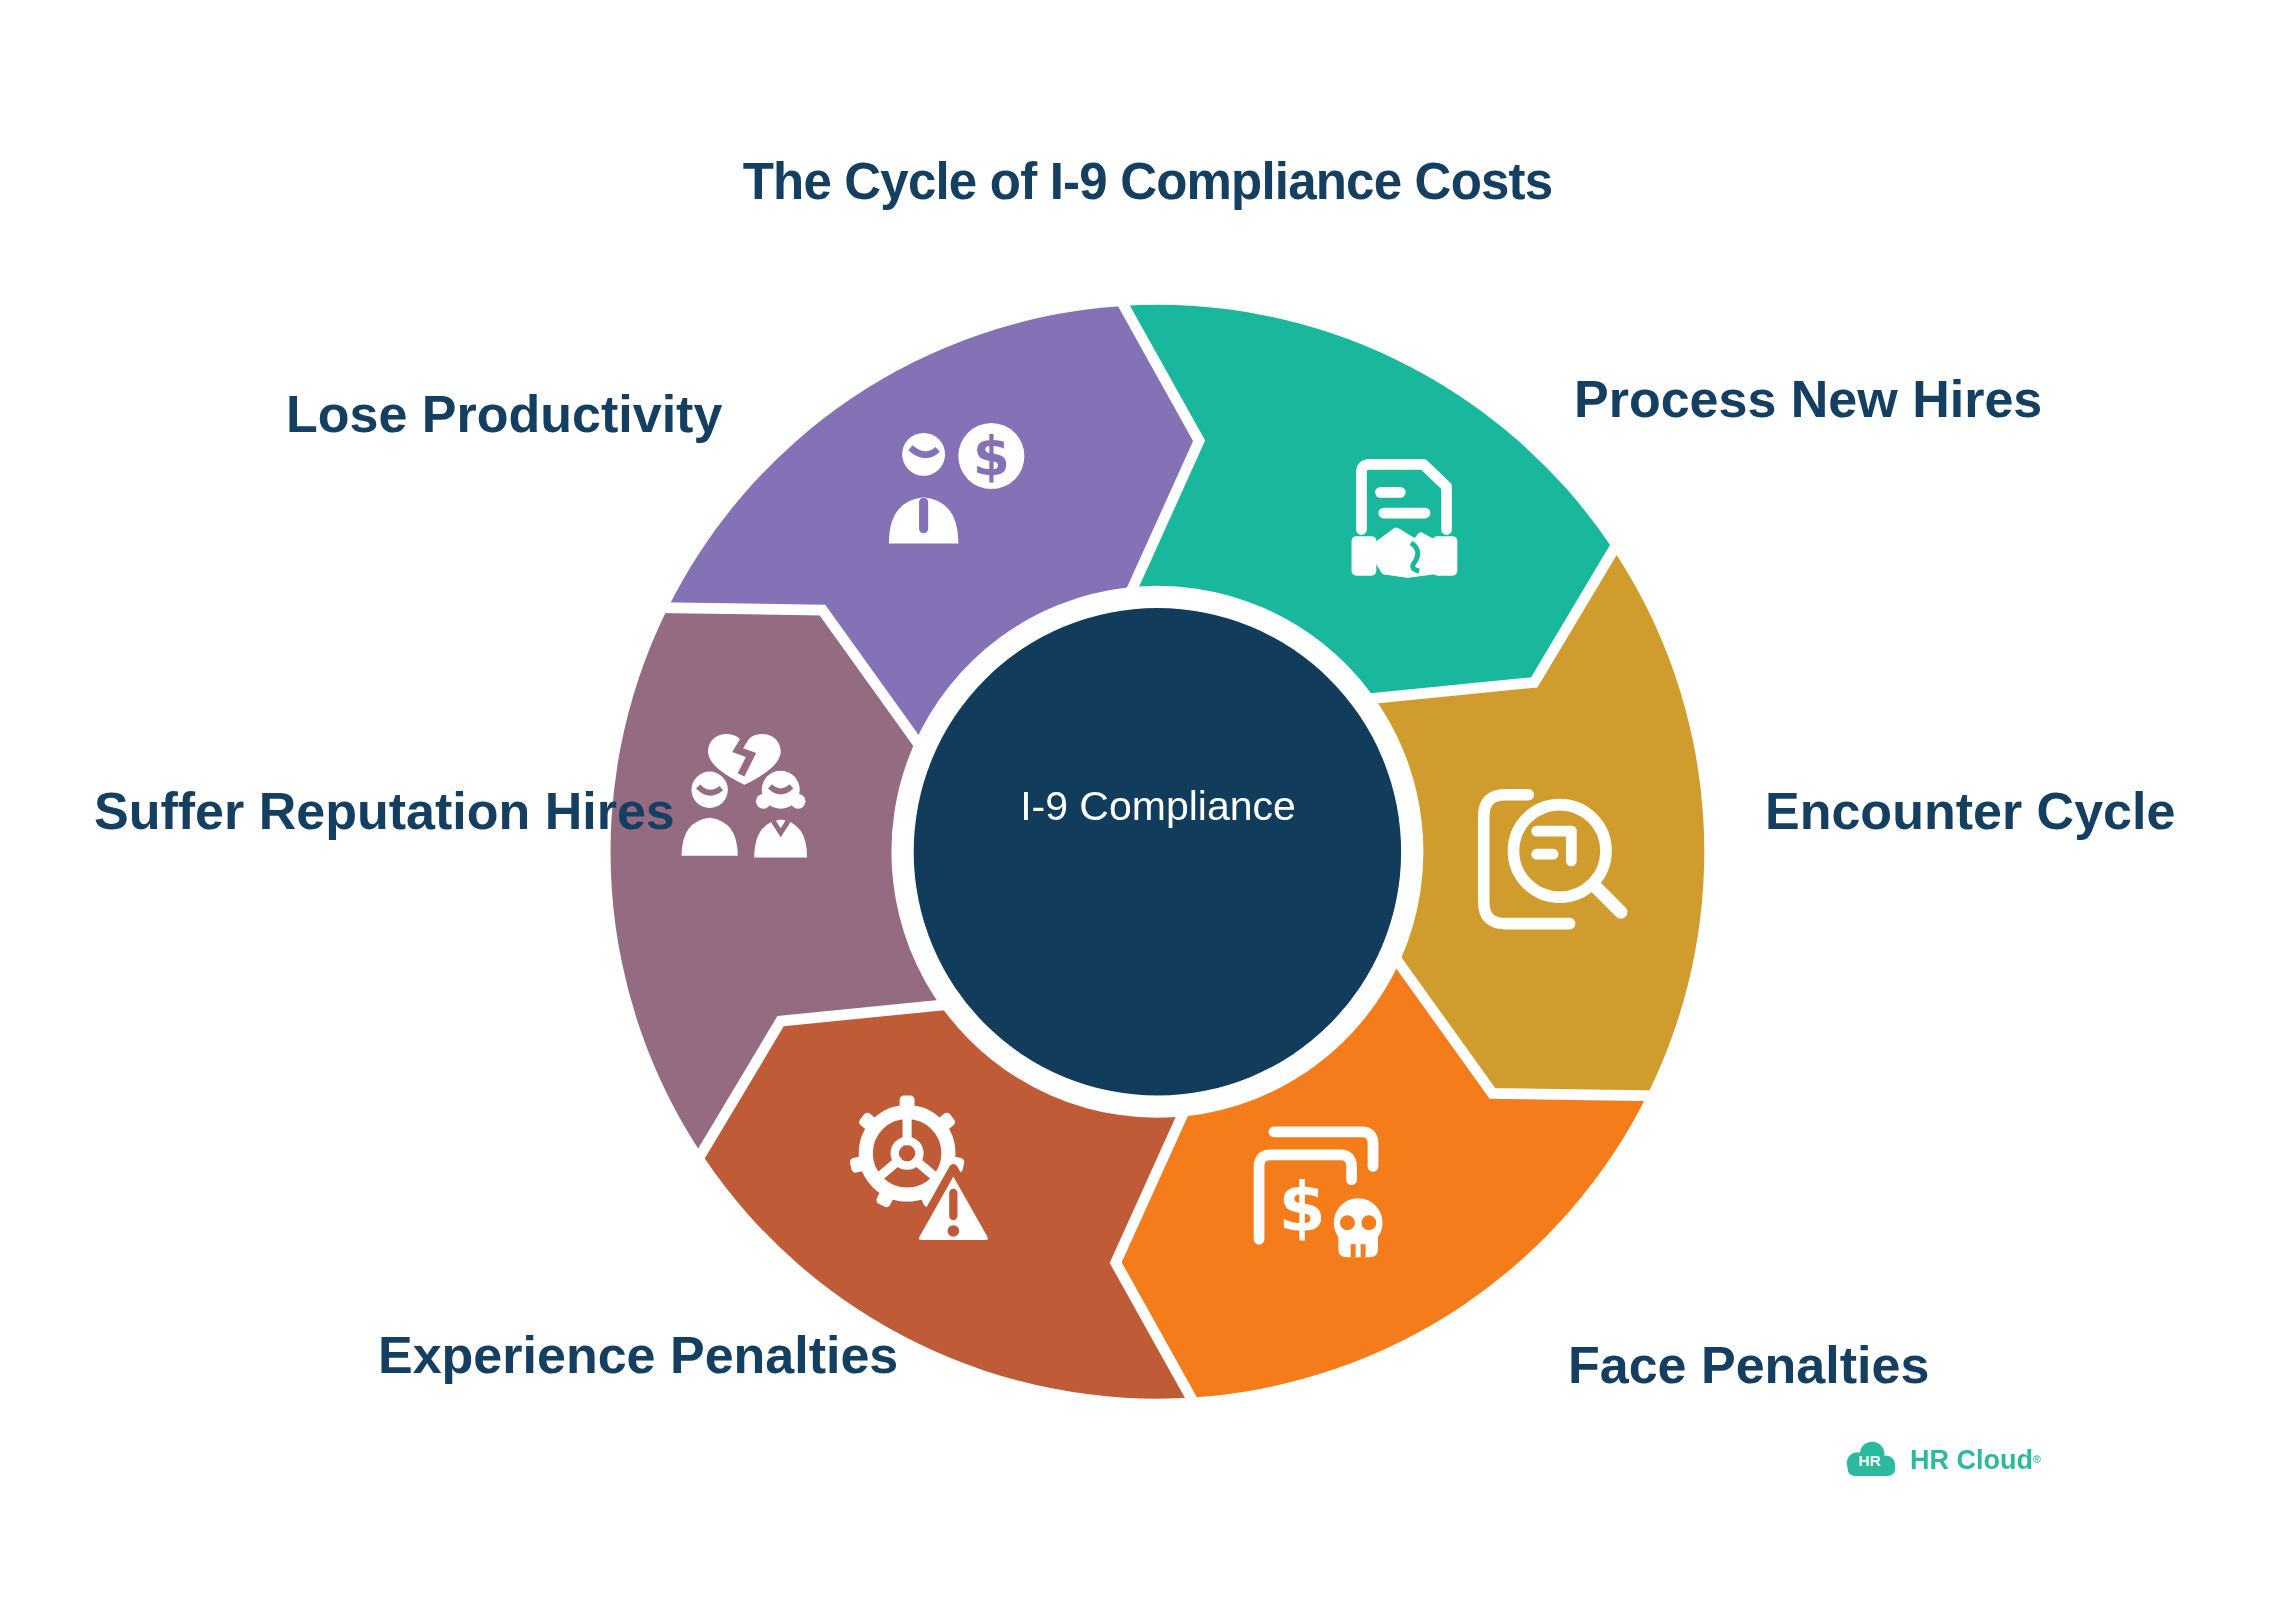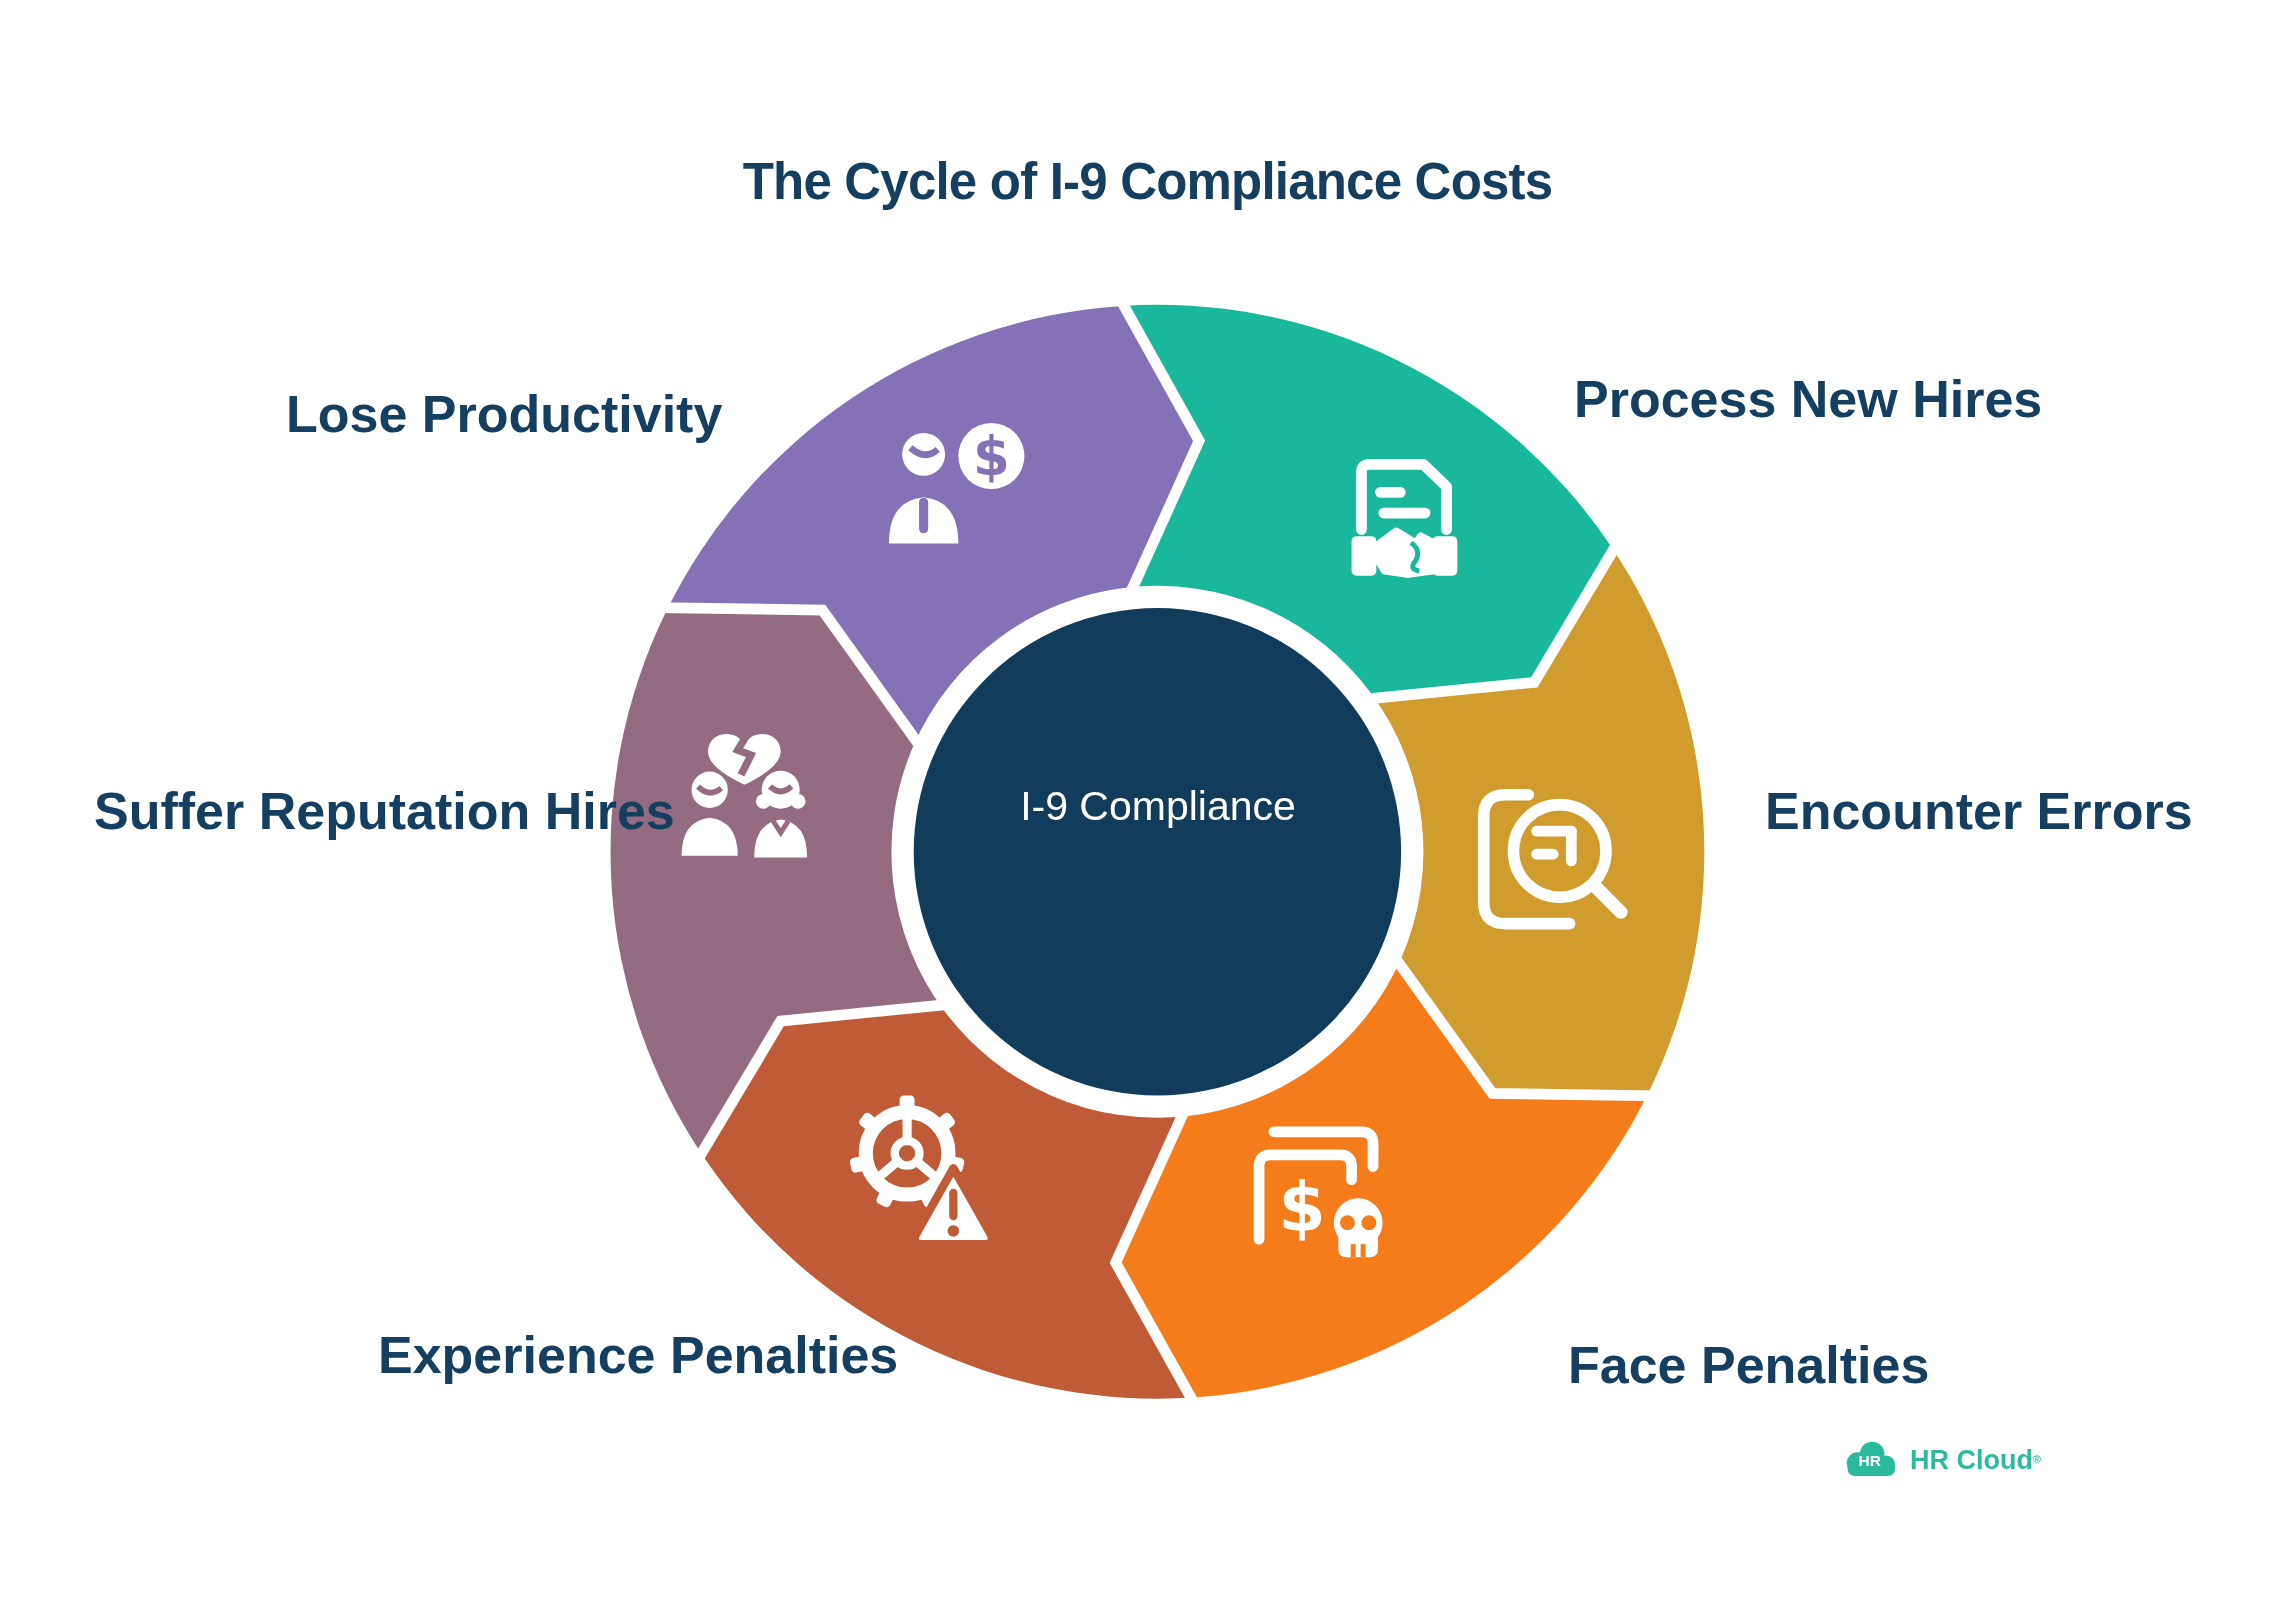--- a/index.html
+++ b/index.html
@@ -149,21 +149,21 @@
      <line x1="0" y1="6" x2="0" y2="38" stroke="#8571B5" stroke-width="11" stroke-linecap="round"></line>
    </g>
    <circle cx="48" cy="-46" r="40" fill="#fff"></circle>
    <text x="48" y="-23" text-anchor="middle" font-size="64" font-weight="bold" fill="#8571B5" font-family="DejaVu Sans, sans-serif">$</text>
       </g>
     </svg>
 
   <div class="center-label" style="color: rgb(255, 255, 255);">I-9 Compliance</div>
 
   <div class="seg-label lbl-0">Process New Hires</div>
-  <div class="seg-label lbl-1">Encounter Errors</div>
+  <div class="seg-label lbl-1">Encounter Cycle</div>
   <div class="seg-label lbl-2">Face Penalties</div>
   <div class="seg-label lbl-3">Experience Penalties</div>
   <div class="seg-label lbl-4">Suffer Reputation Hires</div>
   <div class="seg-label lbl-5">Lose Productivity</div>
 
   <div class="logo">
     <svg class="logo-cloud" viewBox="0 0 72 54">
       <circle class="cloud-fill" cx="20" cy="30" r="13"></circle>
       <circle class="cloud-fill" cx="38" cy="19" r="15"></circle>
       <circle class="cloud-fill" cx="55" cy="32" r="11"></circle>

